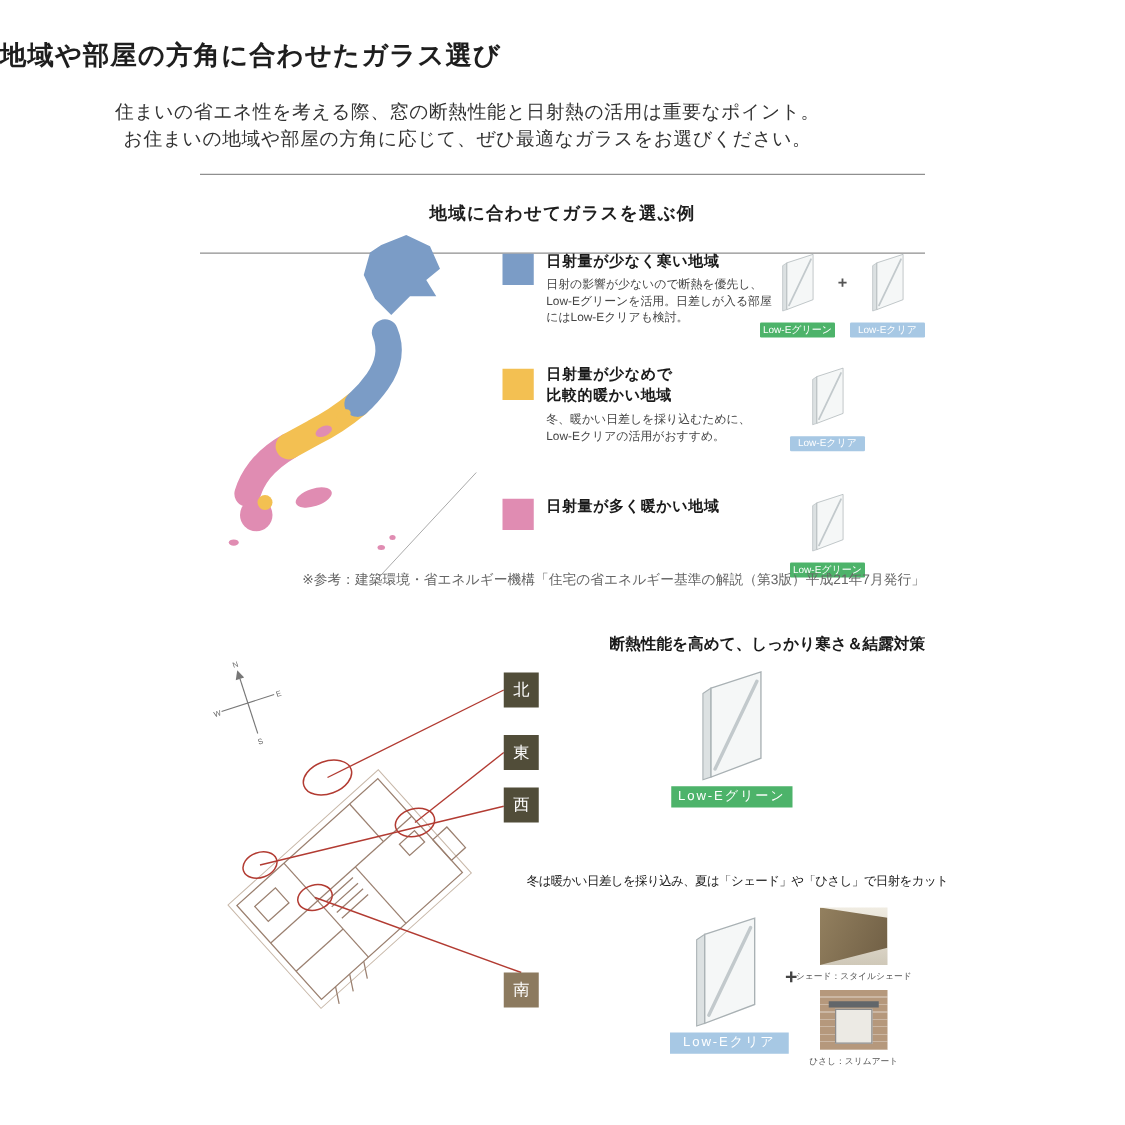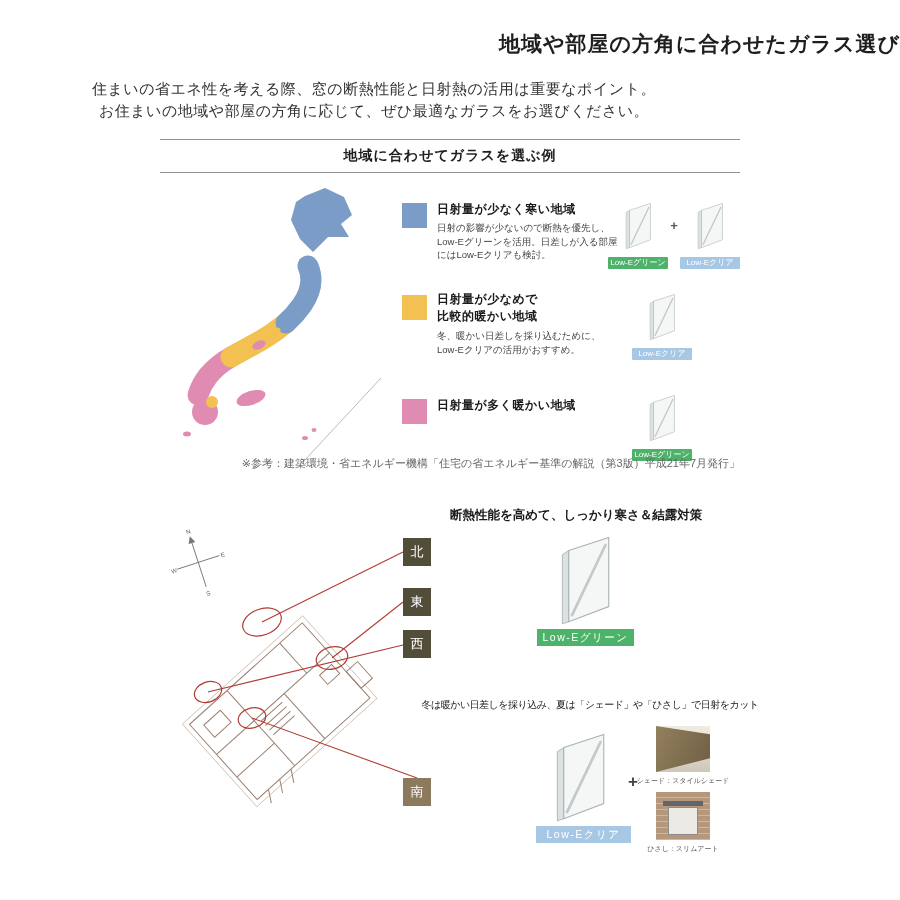--- a/index.html
+++ b/index.html
@@ -5,25 +5,25 @@
   :root{
     --region-blue:#7b9cc6; --region-yellow:#f3c052; --region-pink:#e08cb2;
     --label-green:#4db36a; --label-clear:#a7c8e4;
     --dir-dark:#514d39; --dir-brown:#8c7a5f;
     --accent-red:#b23b32; --sketch-brown:#9b8070;
   }
   *{box-sizing:border-box}
   body{margin:0;background:#fff;font-family:"Liberation Sans","DejaVu Sans",sans-serif;}
   .page{position:relative;width:900px;height:900px;background:#fff;margin:0 auto;overflow:hidden}
 
-  .title{position:absolute;top:30px;left:0;width:900px;text-align:right;font-size:21px;font-weight:bold;color:#1e1e1e;letter-spacing:1px}
+  .title{position:absolute;top:30px;left:0;width:900px;text-align:left;font-size:21px;font-weight:bold;color:#1e1e1e;letter-spacing:1px}
   .intro{position:absolute;left:0;width:748px;text-align:center;font-size:15px;color:#333;letter-spacing:.5px}
   .l1{top:80px}.l2{top:102px}
 
-  .sec-head{position:absolute;left:160px;width:580px;border-top:1px solid #8f8f8f;border-bottom:1px solid #8f8f8f;text-align:center;font-size:14px;font-weight:bold;color:#1e1e1e;padding:7px 0;letter-spacing:1px}
+  .sec-head{position:absolute;left:160px;width:580px;border-top:1px solid #8f8f8f;border-bottom:1px solid #8f8f8f;text-align:center;font-size:14px;font-weight:bold;color:#1e1e1e;padding:22px 0;letter-spacing:1px}
   .sec1{top:139px}.sec2{top:471px}
 
   .map{position:absolute;left:155px;top:182px;width:245px;height:285px}
   .map svg{width:100%;height:100%}
   .f-blue{fill:var(--region-blue)} .f-yellow{fill:var(--region-yellow)} .f-pink{fill:var(--region-pink)}
   .s-blue{stroke:var(--region-blue);fill:none;stroke-width:21;stroke-linecap:round}
   .s-yellow{stroke:var(--region-yellow);fill:none;stroke-width:21;stroke-linecap:round}
   .s-pink{stroke:var(--region-pink);fill:none;stroke-width:21;stroke-linecap:round}
   .div-line{stroke:#aaa;stroke-width:.8}
 
@@ -64,21 +64,21 @@
   .overlay{position:absolute;left:150px;top:520px;width:300px;height:320px;z-index:2;pointer-events:none}
   .red-line{stroke:var(--accent-red);stroke-width:1.1}
   .red-circle{stroke:var(--accent-red);fill:none;stroke-width:1.2}
 
   .dir-box{position:absolute;left:403px;width:28px;height:28px;color:#fff;font-size:13px;line-height:28px;text-align:center;z-index:3}
   #dn{top:538px;background:var(--dir-dark)}
   #de{top:588px;background:var(--dir-dark)}
   #dw{top:630px;background:var(--dir-dark)}
   #ds{top:778px;background:var(--dir-brown)}
 
-  .ins-title{position:absolute;left:450px;top:507px;width:290px;text-align:left;font-size:12.5px;font-weight:bold;color:#1a1a1a;white-space:nowrap}
+  .ins-title{position:absolute;left:450px;top:507px;width:290px;text-align:right;font-size:12.5px;font-weight:bold;color:#1a1a1a;white-space:nowrap}
   .glass-big{position:absolute;width:68px;height:95px}
   #g-ins{left:551px;top:531px}
   #g-south{left:546px;top:728px}
   .big-label{position:absolute;height:17px;line-height:17px;text-align:center;color:#fff;font-size:10.5px;letter-spacing:1.5px}
   #lbl-ins{left:537px;top:629px;width:97px;background:var(--label-green)}
   #lbl-south{left:536px;top:826px;width:95px;background:var(--label-clear)}
   .note{position:absolute;left:445px;top:653px;width:300px;text-align:center;font-size:8.5px;line-height:12px;color:#555}
   .south-title{position:absolute;left:420px;top:698px;width:340px;text-align:center;font-size:10px;font-weight:normal;color:#1a1a1a;white-space:nowrap;letter-spacing:-.5px}
   .plus-big{position:absolute;left:628px;top:772px;font-size:17px;font-weight:bold;color:#444}
 

